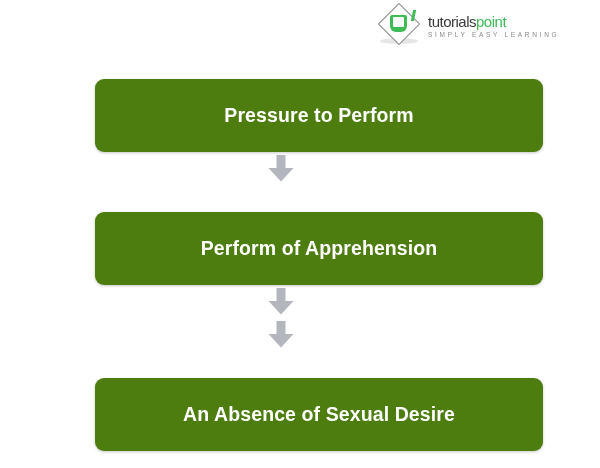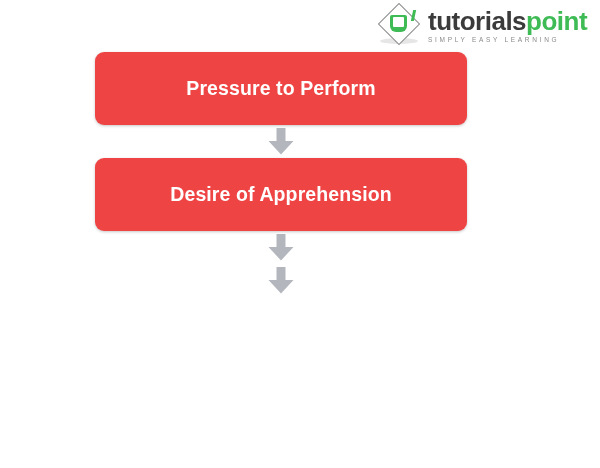--- a/index.html
+++ b/index.html
@@ -77,51 +77,52 @@
     width: 38px;
     height: 6px;
     border-radius: 50%;
     background: #e6e6e6;
   }
   .logo-text {
     margin-left: 4px;
     line-height: 1;
   }
   .logo-word {
-    font-size: 26px;
-    font-weight: bold;
+    font-size: 15px;
+    font-weight: normal;
     letter-spacing: -0.5px;
   }
   .logo-word .w1 { color: #3b3b3b; }
   .logo-word .w2 { color: #3ebb55; }
   .logo-tag {
     font-size: 6.5px;
     letter-spacing: 2.7px;
     color: #8a8a8a;
     margin-top: 3px;
     font-weight: normal;
   }
 
   
   .flow {
     position: absolute;
     left: 95px;
     top: 52px;
     width: 372px;
   }
   .flow-node {
-    width: 372px;
+    width: 448px;
     height: 73px;
-    background: #ef4444;
+    background: #4d7c0f;
     border-radius: 9px;
     display: flex;
     align-items: center;
     justify-content: center;
     box-shadow: 0 1px 3px rgba(0,0,0,0.22);
     box-sizing: border-box;
+    margin-top: 27px;
   }
   .flow-node-label {
     color: #ffffff;
     font-size: 19.5px;
     font-weight: bold;
     letter-spacing: 0.1px;
     text-align: center;
     user-select: none;
   }
   .flow-arrow {
@@ -158,30 +159,33 @@
     <span class="flow-node-label">Pressure to Perform</span>
   </div>
 
   <div class="flow-arrow">
     <svg class="arrow-glyph" width="28" height="27" viewBox="0 0 28 27">
       <polygon points="9.5,0 18.5,0 18.5,13 26.5,13 14,26.5 1.5,13 9.5,13" fill="#b3b7bd"></polygon>
     </svg>
   </div>
 
   <div class="flow-node">
-    <span class="flow-node-label">Desire of Apprehension</span>
+    <span class="flow-node-label">Perform of Apprehension</span>
   </div>
 
   <div class="flow-arrow">
     <svg class="arrow-glyph" width="28" height="27" viewBox="0 0 28 27">
       <polygon points="9.5,0 18.5,0 18.5,13 26.5,13 14,26.5 1.5,13 9.5,13" fill="#b3b7bd"></polygon>
     </svg>
   </div>
 
 
   <div class="flow-arrow">
     <svg class="arrow-glyph" width="28" height="27" viewBox="0 0 28 27">
       <polygon points="9.5,0 18.5,0 18.5,13 26.5,13 14,26.5 1.5,13 9.5,13" fill="#b3b7bd"></polygon>
     </svg>
   </div>
 
+  <div class="flow-node">
+    <span class="flow-node-label">An Absence of Sexual Desire</span>
+  </div>
 
 </div>
 
 </body></html>

